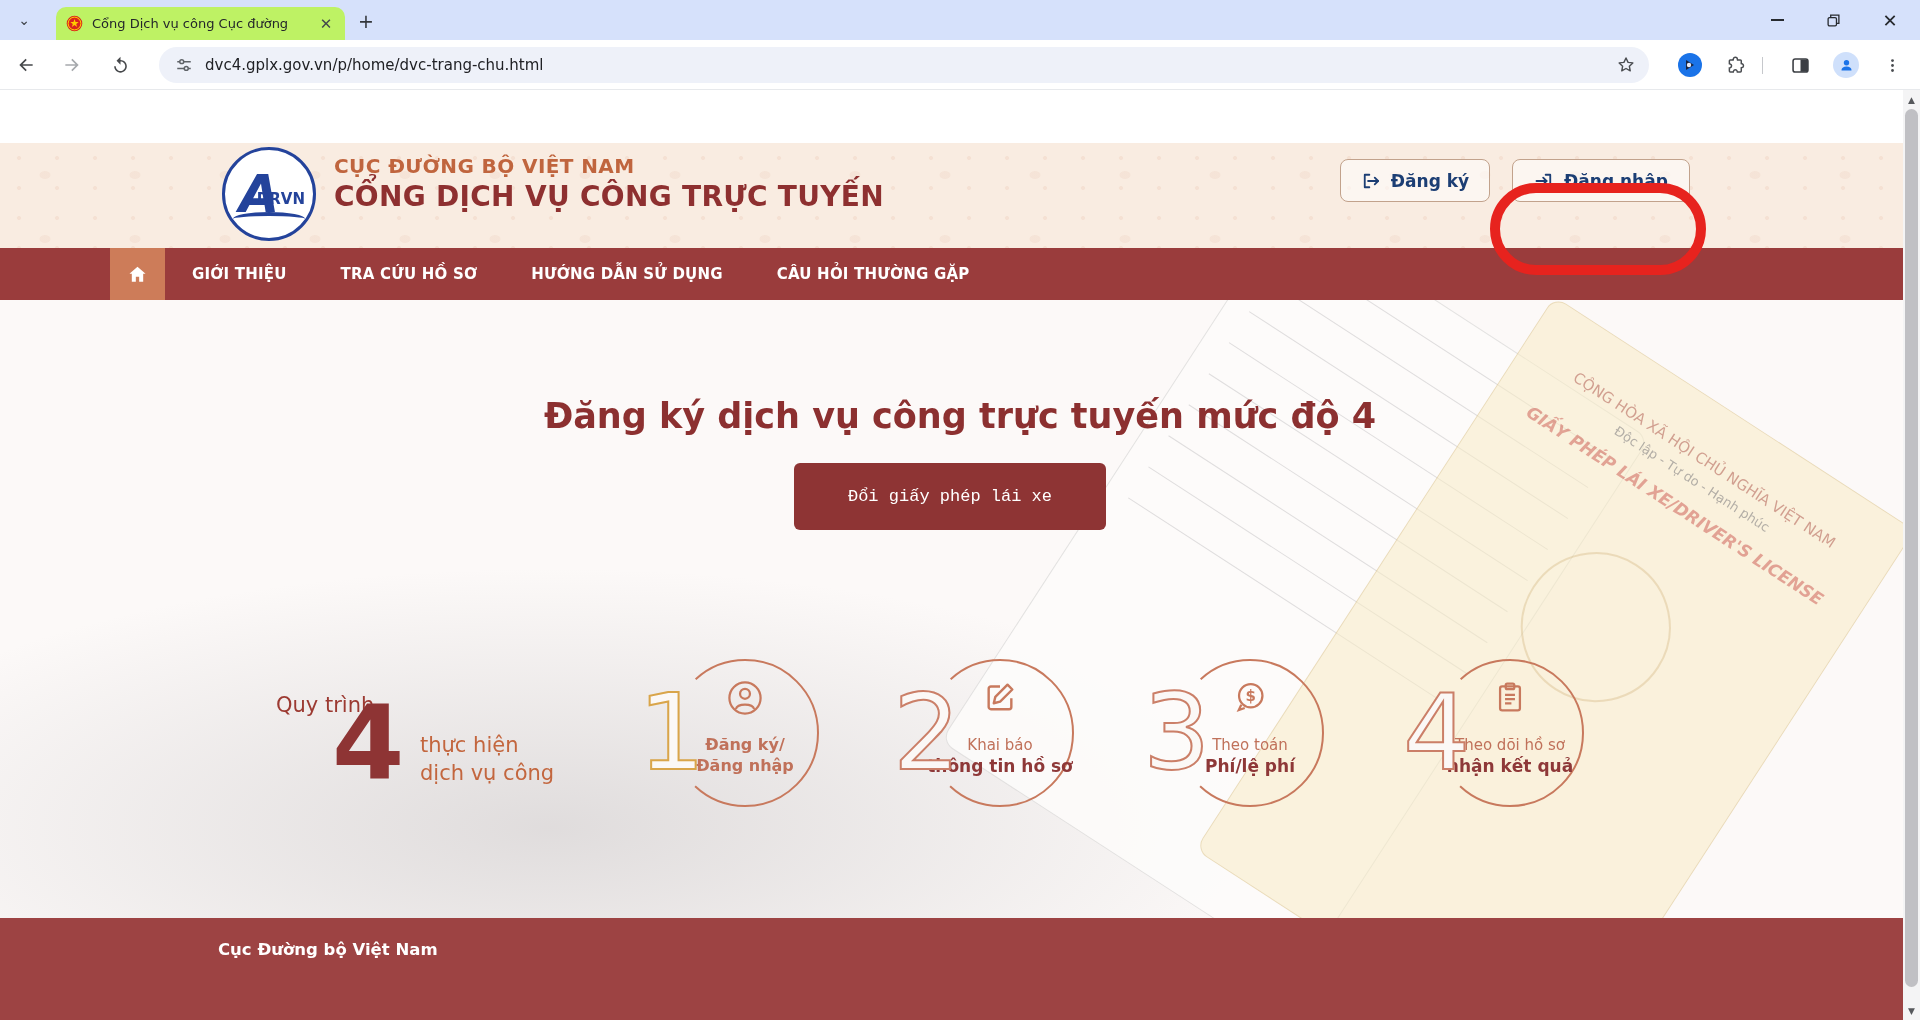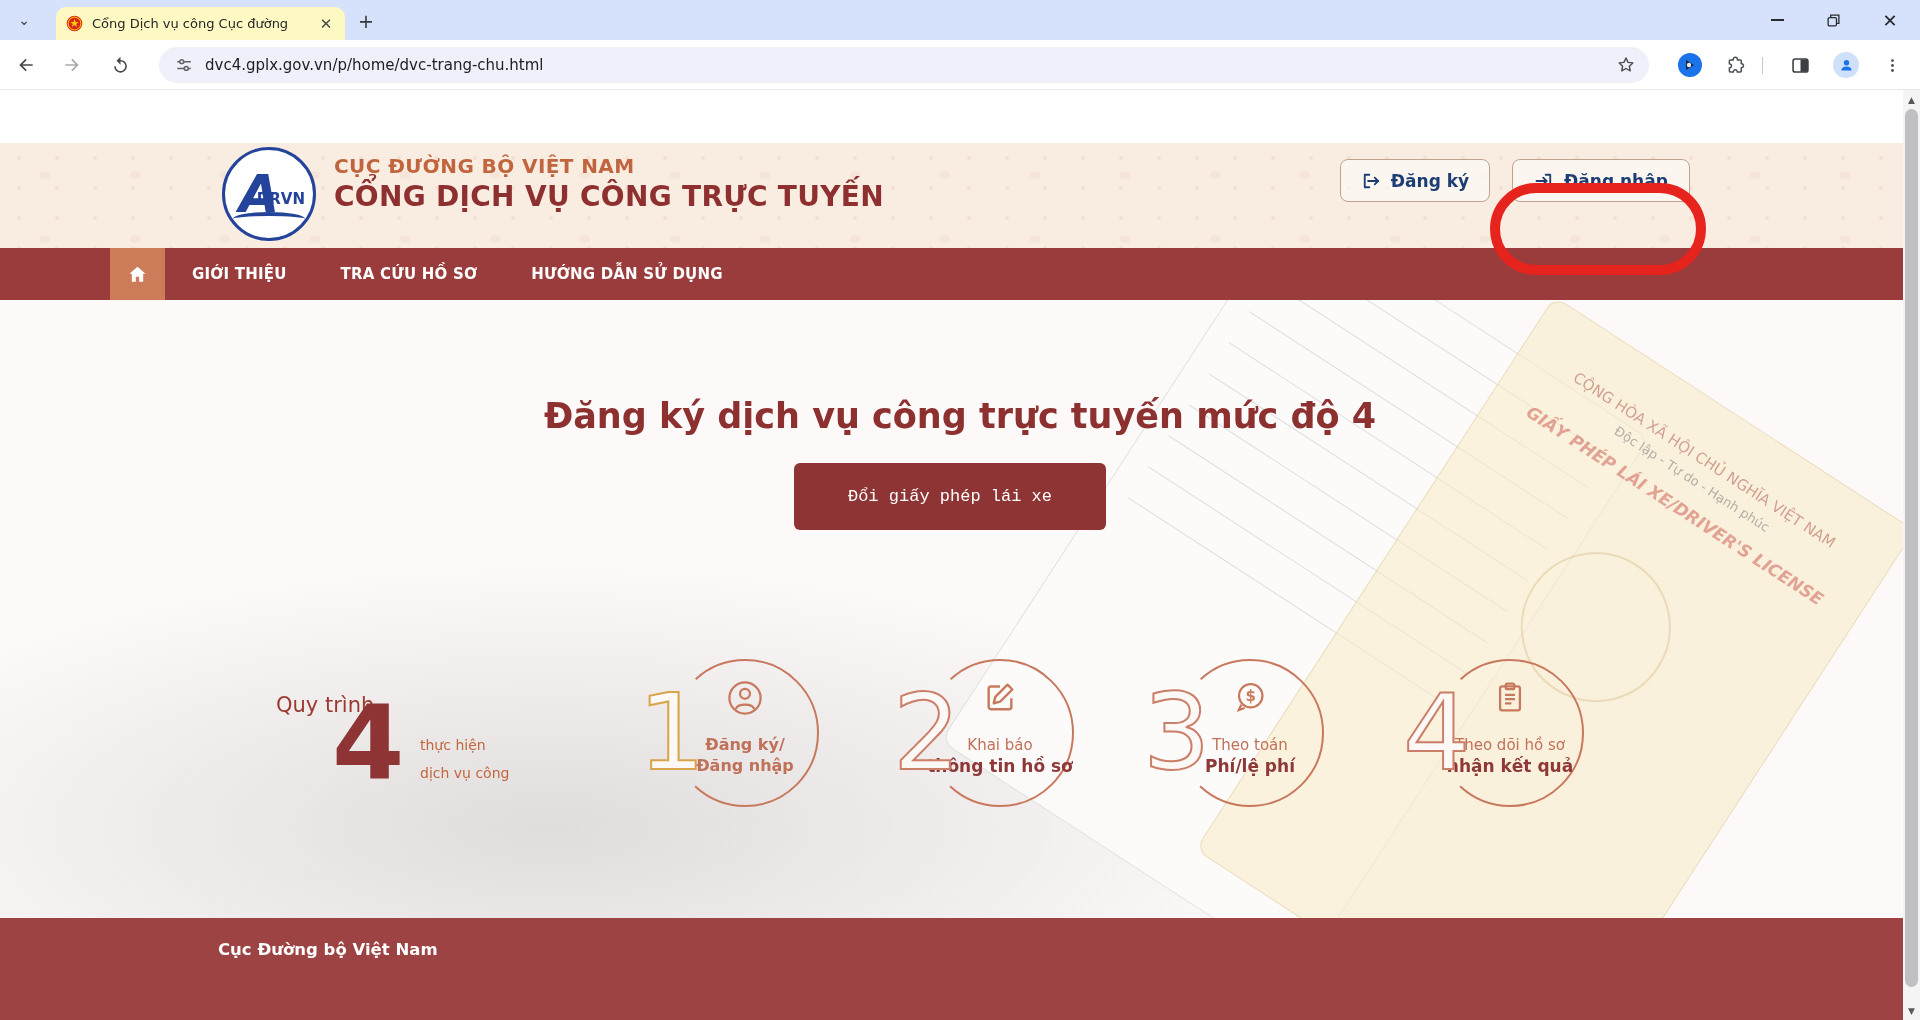--- a/index.html
+++ b/index.html
@@ -3,21 +3,21 @@
 <meta charset="utf-8">
 <style>
   * { margin:0; padding:0; box-sizing:border-box; }
   html,body { width:1920px; height:1020px; overflow:hidden; background:#fff;
     font-family:"DejaVu Sans","Liberation Sans",sans-serif; }
 
   
   .tabstrip { position:absolute; left:0; top:0; width:1920px; height:40px; background:#d6e1fb; }
   .tab-chevron { position:absolute; left:12px; top:8px; width:24px; height:24px; color:#3f4349;
     font-size:14px; display:flex; align-items:center; justify-content:center; cursor:pointer; }
-  .tab { position:absolute; left:56px; top:7px; width:289px; height:33px; background:#fef9c3;
+  .tab { position:absolute; left:56px; top:7px; width:289px; height:33px; background:#bef264;
     border-radius:10px 10px 0 0; display:flex; align-items:center; padding:0 10px; }
   .tab-fav { width:17px; height:17px; flex:0 0 17px; }
   .tab-title { font-size:13px; color:#24262b; margin-left:9px; white-space:nowrap; overflow:hidden;
     width:205px; }
   .tab-close { margin-left:auto; color:#44474d; font-size:15px; width:18px; height:18px; line-height:18px;
     text-align:center; border-radius:50%; }
   .newtab { position:absolute; left:354px; top:9px; width:24px; height:24px; color:#33363b; font-size:19px;
     display:flex; align-items:center; justify-content:center; }
   .wctl { position:absolute; top:6px; width:30px; height:28px; display:flex; align-items:center; justify-content:center; color:#272a2f; }
   .wctl-min { left:1762px; } .wctl-max { left:1818px; } .wctl-close { left:1875px; font-size:18px; }
@@ -82,21 +82,21 @@
     border:2px solid rgba(190,150,80,.25); }
 
   .hero-heading { position:absolute; left:0; top:96px; width:1920px; text-align:center;
     font-size:35px; font-weight:bold; color:#8c3030; z-index:2; }
   .cta { position:absolute; left:794px; top:163px; width:312px; height:67px; background:#8e3434;
     border:none; border-radius:6px; color:#fff; font-size:17px; font-family:Liberation Mono, monospace; cursor:pointer; z-index:2; }
 
   .intro { position:absolute; left:270px; top:385px; width:300px; height:180px; z-index:2; }
   .intro-pre { position:absolute; left:6px; top:8px; font-size:21px; color:#9c3a32; }
   .intro-num { position:absolute; left:62px; top:6px; font-size:104px; font-weight:bold; color:#8e3434; line-height:1; }
-  .intro-lines { position:absolute; left:150px; top:46px; font-size:14px; color:#c3663e; line-height:28px; }
+  .intro-lines { position:absolute; left:150px; top:46px; font-size:21px; color:#c3663e; line-height:28px; }
 
   .step { position:absolute; top:358px; width:150px; height:150px; z-index:2; }
   .s1 { left:670px; } .s2 { left:925px; } .s3 { left:1175px; } .s4 { left:1435px; }
   .step svg.ring { position:absolute; left:0; top:0; }
   .step-num { position:absolute; left:-32px; top:22px; font-size:106px; line-height:1;
     color:#fbf8f6; -webkit-text-stroke:2px #cb7f68; z-index:1; }
   .s1 .step-num { -webkit-text-stroke-color:#d9a54a; }
   .step-icon { position:absolute; left:0; width:150px; top:22px; display:flex; justify-content:center; color:#c8795d; }
   .step-label { position:absolute; left:-20px; width:190px; top:76px; text-align:center; line-height:21px; }
   .step-label .l1 { font-size:15px; color:#c0715a; }
@@ -245,20 +245,21 @@
 
   <div class="nav">
     <div class="nav-home">
       <svg width="21" height="21" viewBox="0 0 24 24">
         <path d="M12 3.2L21.2 11h-2.7v9.2h-4.6v-5.6h-3.8v5.6H5.5V11H2.8z" fill="#fff"></path>
       </svg>
     </div>
     <div class="nav-item">GIỚI THIỆU</div>
     <div class="nav-item">TRA CỨU HỒ SƠ</div>
     <div class="nav-item">HƯỚNG DẪN SỬ DỤNG</div>
+    <div class="nav-item">CÂU HỎI THƯỜNG GẶP</div>
   </div>
 
   <div class="hero">
     <div class="card card-back">
       <i></i>
         <i></i>
         <i></i>
         <i></i>
         <i></i>
         <i></i>

